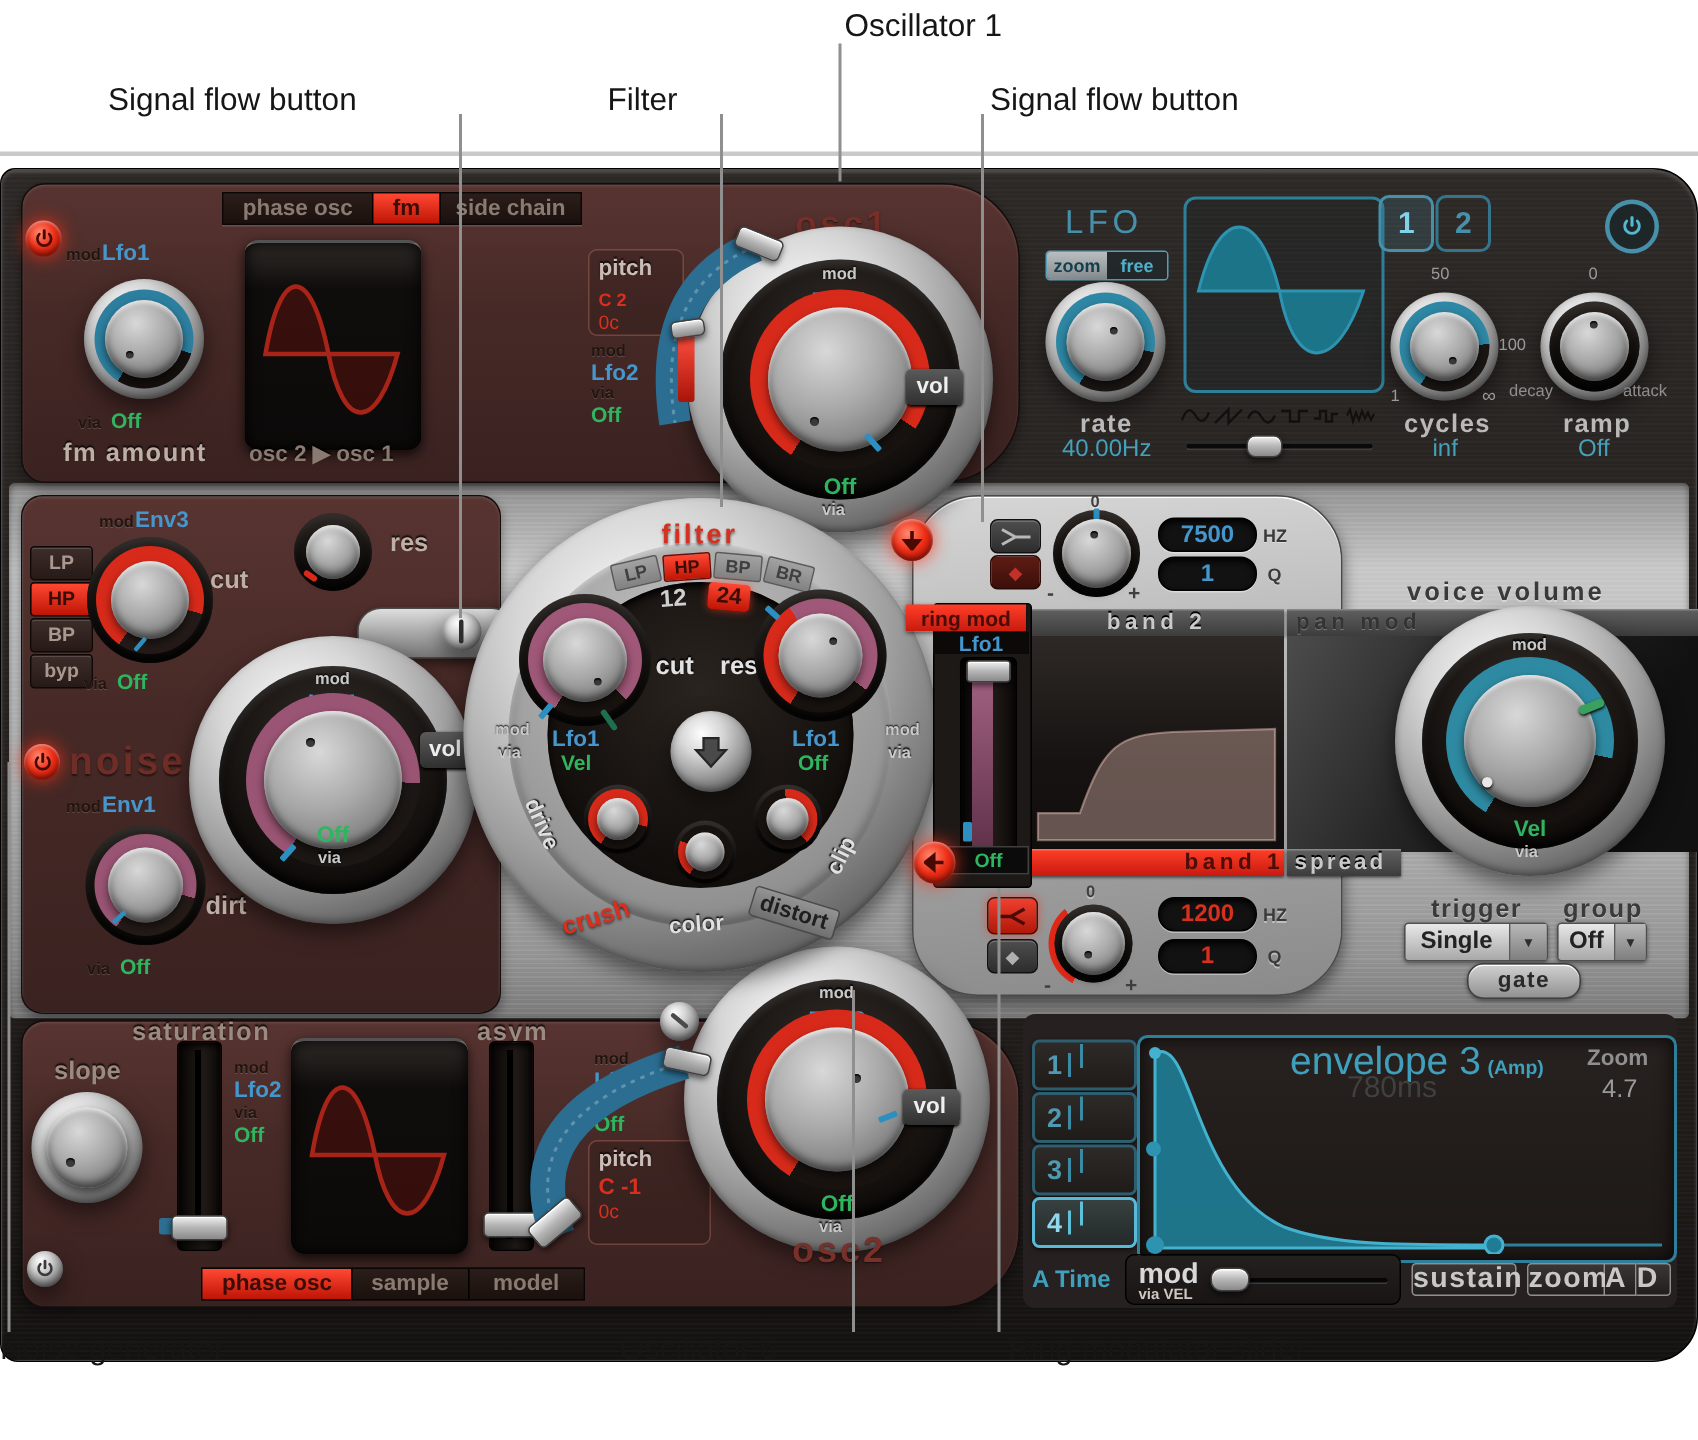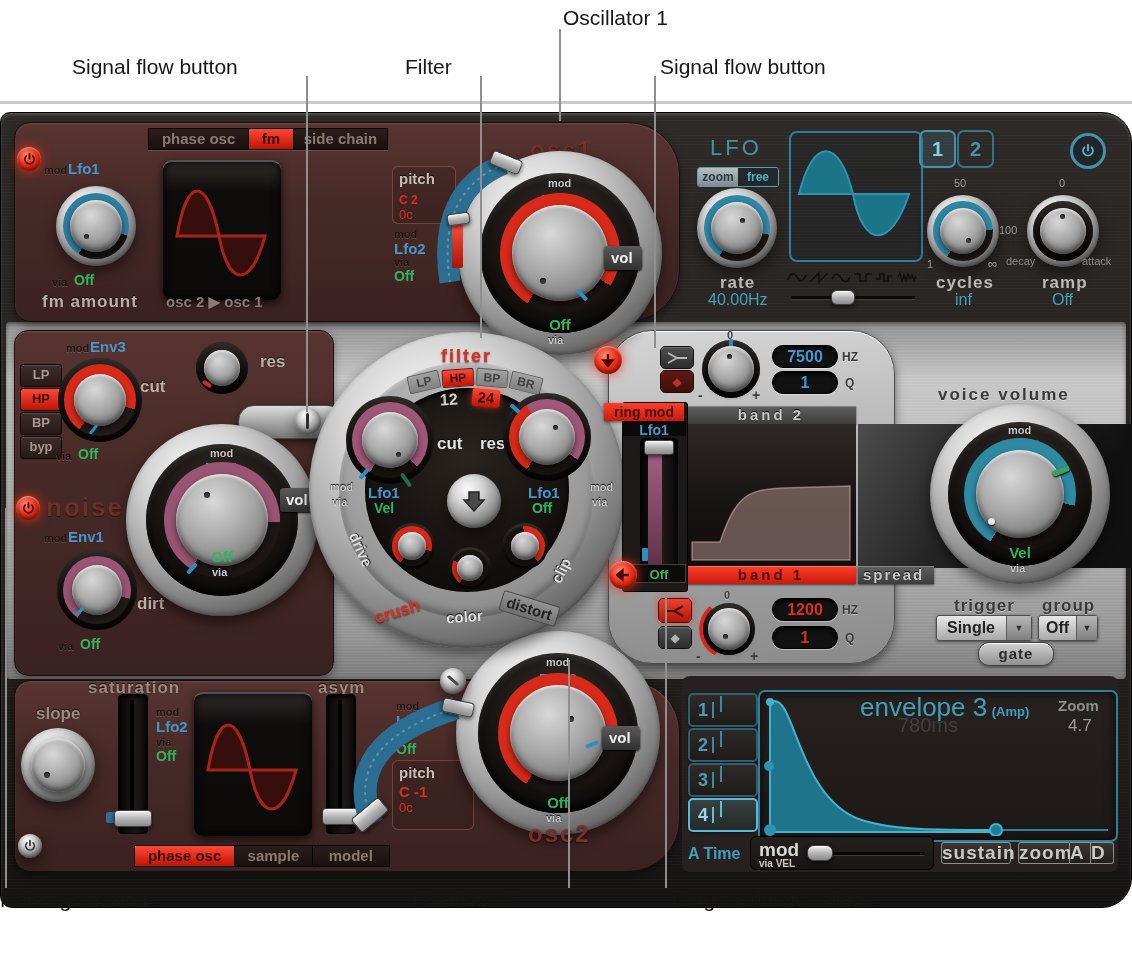--- a/index.html
+++ b/index.html
@@ -306,29 +306,30 @@
   <div class="abs face" style="left:708px;top:346px;width:46px;height:46px"></div>
   <div class="abs dot" style="left:727px;top:354px;width:5px;height:5px"></div>
   <div class="abs b" style="left:698px;top:387px;font-size:14px;color:#3f3f3f">-</div>
   <div class="abs b" style="left:752px;top:387px;font-size:14px;color:#3f3f3f">+</div>
   <div class="abs vbox blue" style="left:772px;top:345px;width:64px;height:21px">7500</div>
   <div class="abs lmet" style="left:842px;top:350px;font-size:12px">HZ</div>
   <div class="abs vbox blue" style="left:772px;top:371px;width:64px;height:21px">1</div>
   <div class="abs lmet" style="left:845px;top:376px;font-size:12px">Q</div>
 
   <div class="abs banner" style="left:686px;top:406px;width:170px;height:18px;text-align:center;line-height:18px"><span>band 2</span></div>
+  <div class="abs banner" style="left:858px;top:406px;width:274px;height:18px;line-height:18px;padding-left:6px;box-sizing:border-box;color:#343434;text-shadow:0 1px 0 rgba(255,255,255,.28)"><span>pan mod</span></div>
 
   <div class="abs" style="left:686px;top:424px;width:170px;height:142px;background:linear-gradient(180deg,#2e2926,#161211 60%,#100e0d)">
     <svg width="170" height="142" viewBox="0 0 170 142">
         <path d="M6,136 L6,118 L34,118 C50,72 60,66 96,64 L164,62 L164,136 Z" fill="rgba(205,168,160,.45)" stroke="rgba(228,188,180,.5)" stroke-width="1.5"></path>
       </svg>
   </div>
   <div class="abs" style="left:858px;top:424px;width:274px;height:144px;background:linear-gradient(120deg,#4c4c4c,#262626 40%,#111 78%)"></div>
 
-  <div class="abs banner redbanner" style="left:686px;top:566px;width:170px;height:18px;text-align:center;line-height:18px"><span>band 1</span></div>
+  <div class="abs banner redbanner" style="left:686px;top:566px;width:170px;height:18px;text-align:right;line-height:18px"><span>band 1</span></div>
   <div class="abs banner" style="left:858px;top:566px;width:76px;height:18px;line-height:18px;padding-left:5px;box-sizing:border-box;letter-spacing:2px"><span>spread</span></div>
 
   <div class="abs" style="left:658px;top:598px;width:32px;height:23px;border-radius:5px;border:1px solid #4a0a04;background:linear-gradient(180deg,#f04030,#b01808);display:flex;align-items:center;justify-content:center;box-shadow:0 0 6px rgba(240,50,30,.6)">
     <svg width="24" height="14" viewBox="0 0 24 14">
         <path d="M3,7 H11 M11,7 L20,2 M11,7 L20,12" stroke="#4a0c06" stroke-width="2.2" fill="none"></path>
       </svg>
   </div>
   <div class="abs mbtn" style="left:658px;top:626px;width:32px;height:21px">
       <span style="color:#b0b0b0;font-size:12px">◆</span>
     </div>

